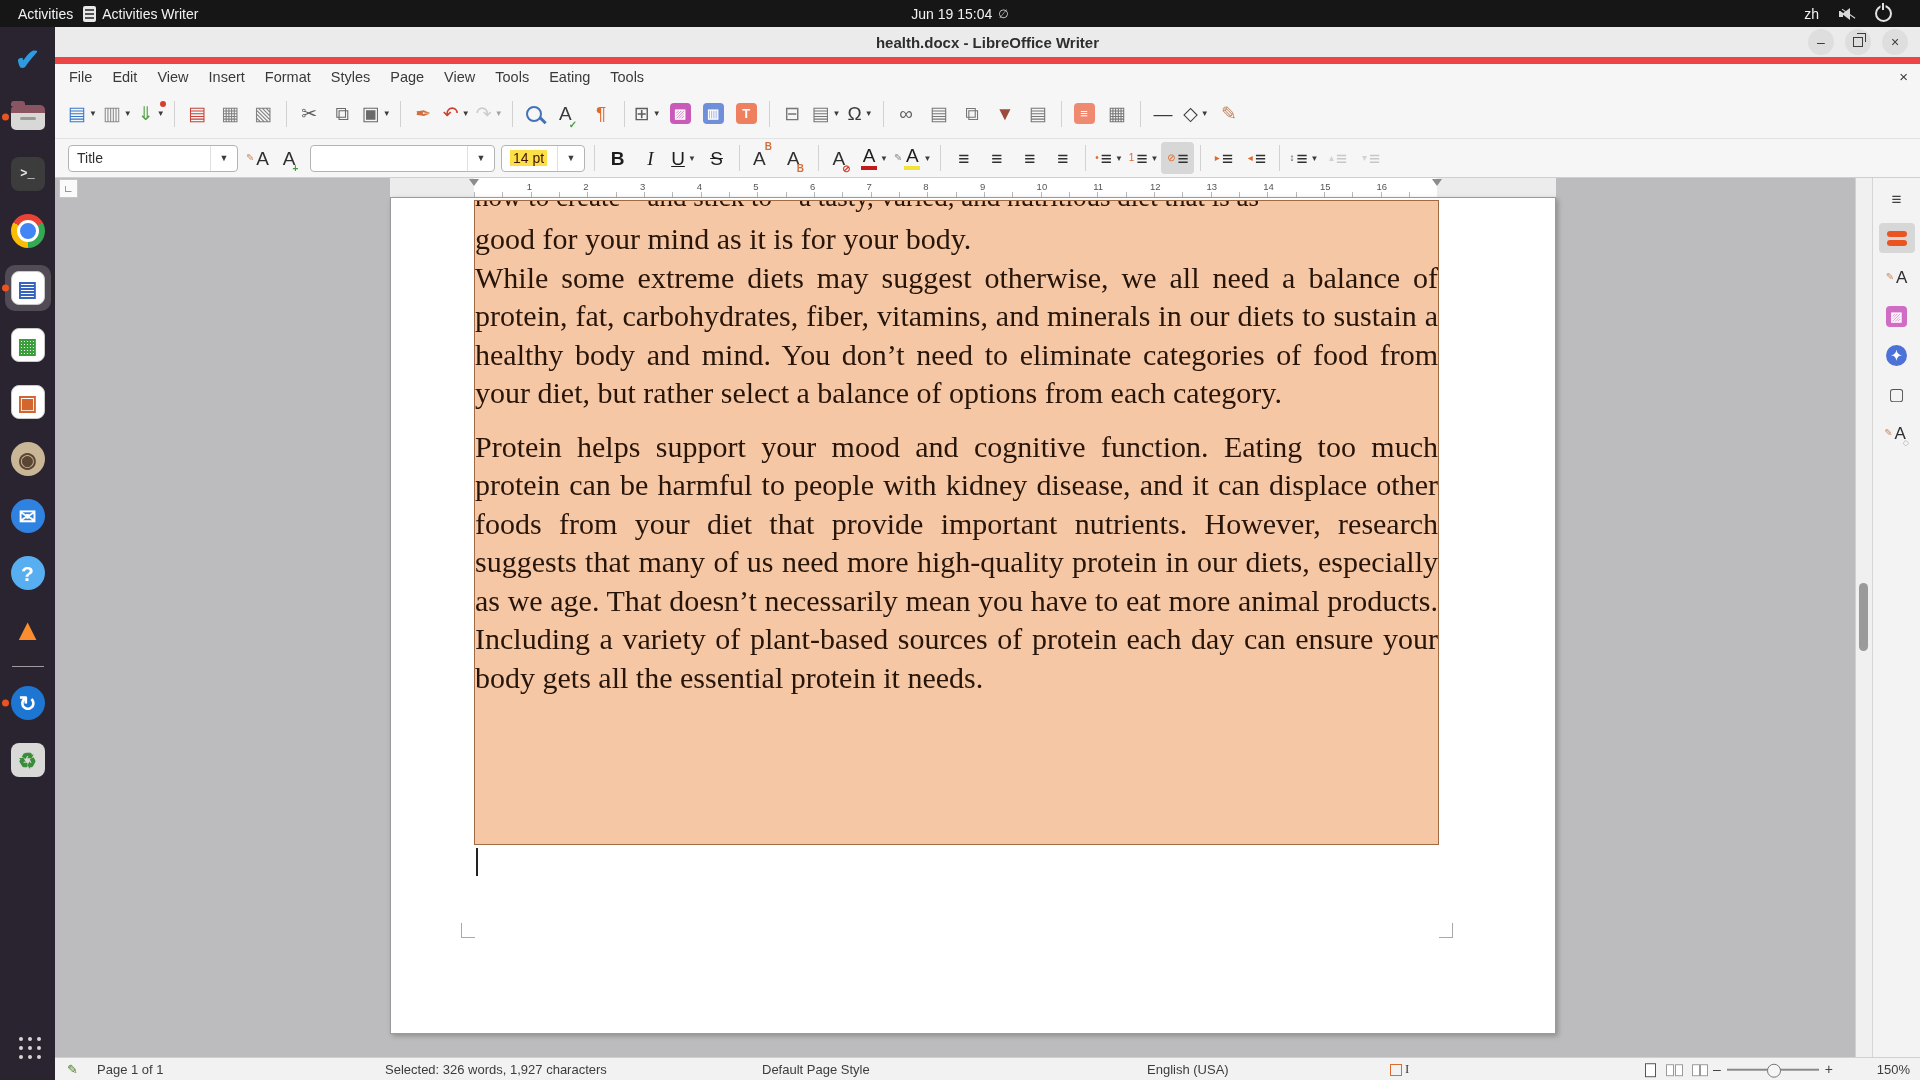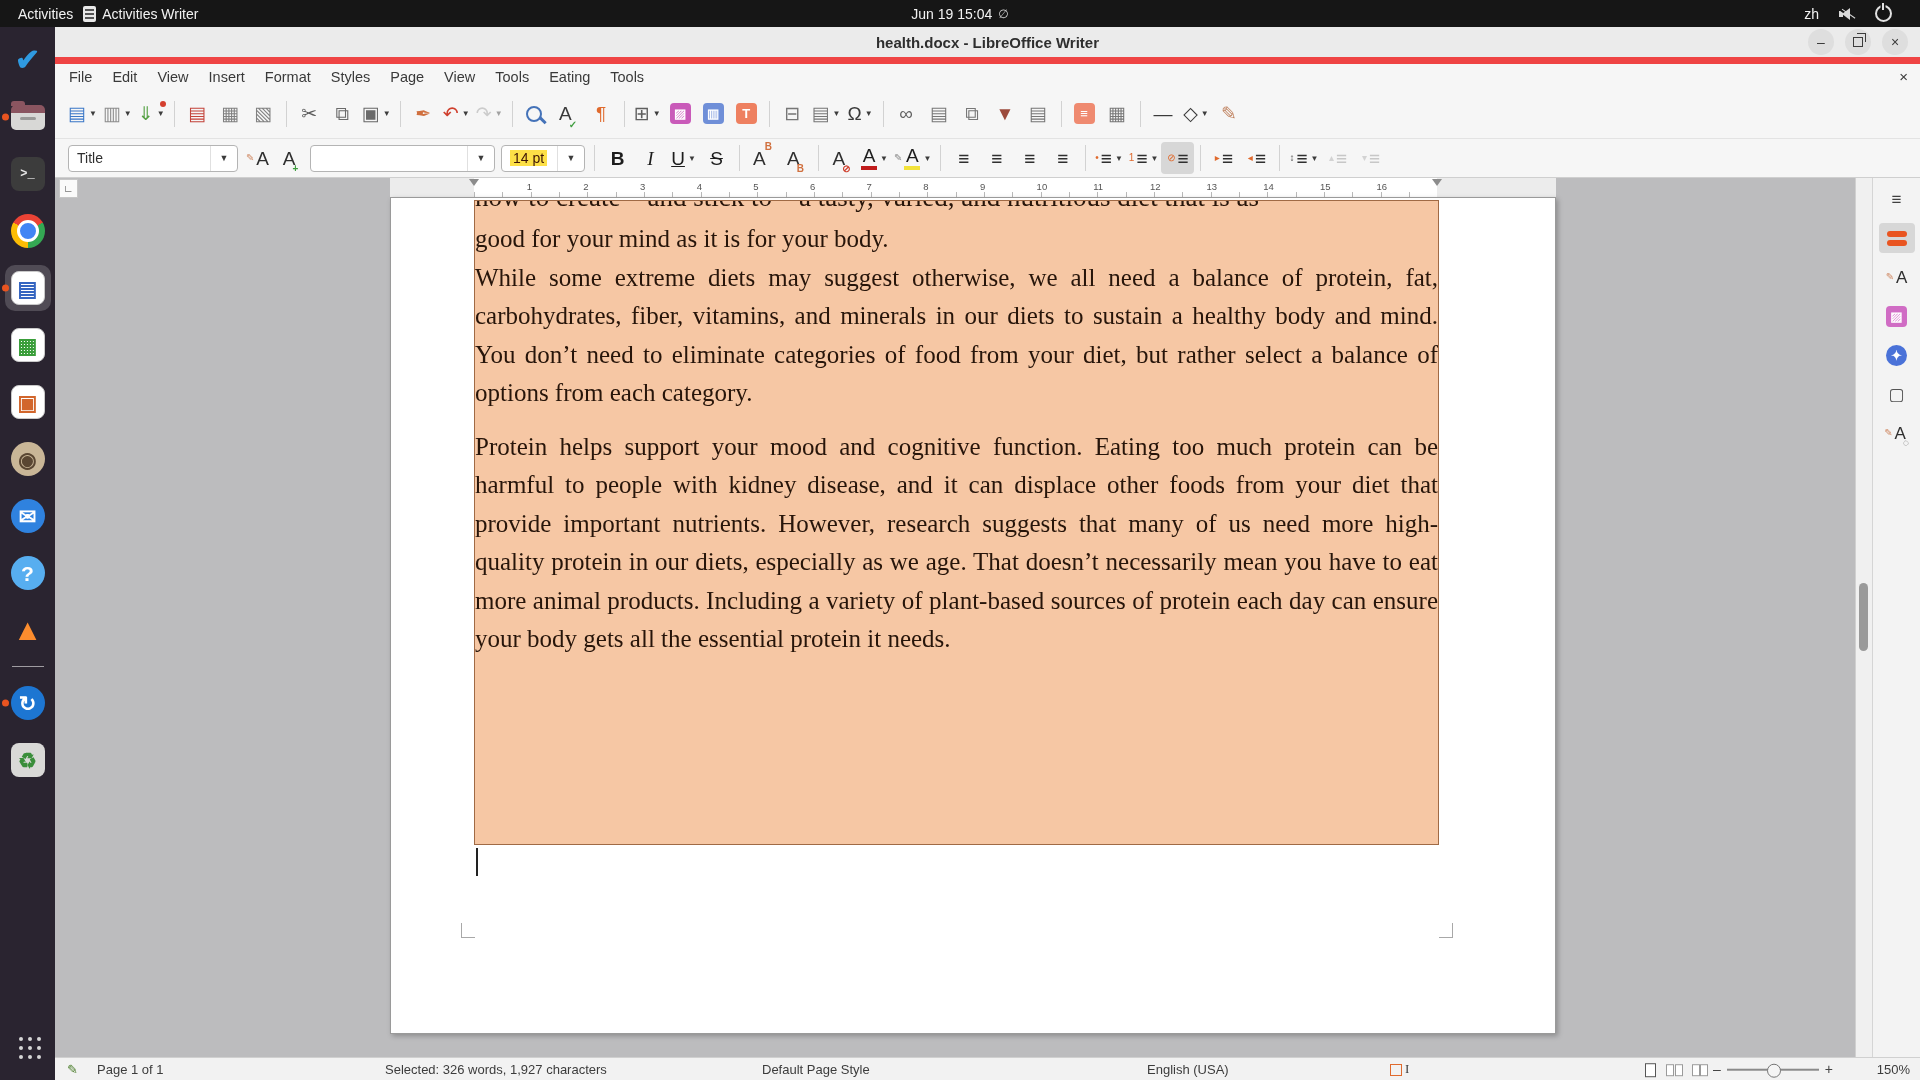--- a/index.html
+++ b/index.html
@@ -82,21 +82,21 @@
   #workarea{flex:1;display:flex;min-height:0;}
   #docarea{flex:1;position:relative;background:#bcbcbe;overflow:hidden;}
   #ruler{position:absolute;left:335px;top:0;width:1166px;height:19px;background:#fff;border-bottom:1px solid #c9c9c9;font-size:9.5px;color:#555;}
   .rmargin{position:absolute;top:0;bottom:0;background:#ececec;}
   .rnum{position:absolute;top:3px;}
   .rticks{position:absolute;left:84px;width:963px;bottom:0;height:5px;background:repeating-linear-gradient(90deg,#b9b9b9 0 1px,transparent 1px 28.33px);}
   .imark{position:absolute;top:1px;width:0;height:0;border-left:5px solid transparent;border-right:5px solid transparent;border-top:7px solid #8c8c8c;}
   #tabsel{position:absolute;left:4px;top:1px;width:17px;height:17px;background:#fafafa;border:1px solid #c6c6c6;font-size:10px;color:#333;display:flex;align-items:center;justify-content:center;}
   #page{position:absolute;left:335px;top:19px;width:1166px;height:837px;background:#fff;border:1px solid #9a9a9a;box-sizing:border-box;box-shadow:2px 2px 5px rgba(0,0,0,.25);}
   #selblock{position:absolute;left:83px;top:2px;width:965px;height:645px;background:#f6c7a4;border:1px solid #a06a45;box-sizing:border-box;overflow:hidden;padding:0 0 0 0;}
-  .doc-serif{font-family:"Liberation Serif","DejaVu Serif",serif;font-size:25px;line-height:38.5px;color:#27150a;text-align:justify;}
+  .doc-serif{font-family:"Liberation Serif","DejaVu Serif",serif;font-size:30px;line-height:38.5px;color:#27150a;text-align:justify;}
   #clipline{white-space:nowrap;overflow:hidden;height:17px;line-height:17px;font-family:"Liberation Serif","DejaVu Serif",serif;font-size:27px;color:#27150a;}
   #clipline span{position:relative;top:-12px;}
   #docline2{margin:2px 0 0 0;}
   #docheading{font-family:"Liberation Sans",sans-serif;font-weight:bold;font-size:30px;color:#2c190d;margin:16px 0 8px 0;text-align:left;}
   .docpara{margin:0 0 15px 0;}
   #cursor{position:absolute;left:85px;top:650px;width:2px;height:28px;background:#222;}
   .cornermark{position:absolute;width:13px;height:14px;}
   #cm-left{left:70px;top:725px;border-left:1px solid #a8a8a8;border-bottom:1px solid #a8a8a8;}
   #cm-right{left:1048px;top:725px;border-right:1px solid #a8a8a8;border-bottom:1px solid #a8a8a8;}
   #vscroll{position:absolute;right:0;top:0;bottom:0;width:16px;background:#f0f0f0;border-left:1px solid #d0d0d0;}

